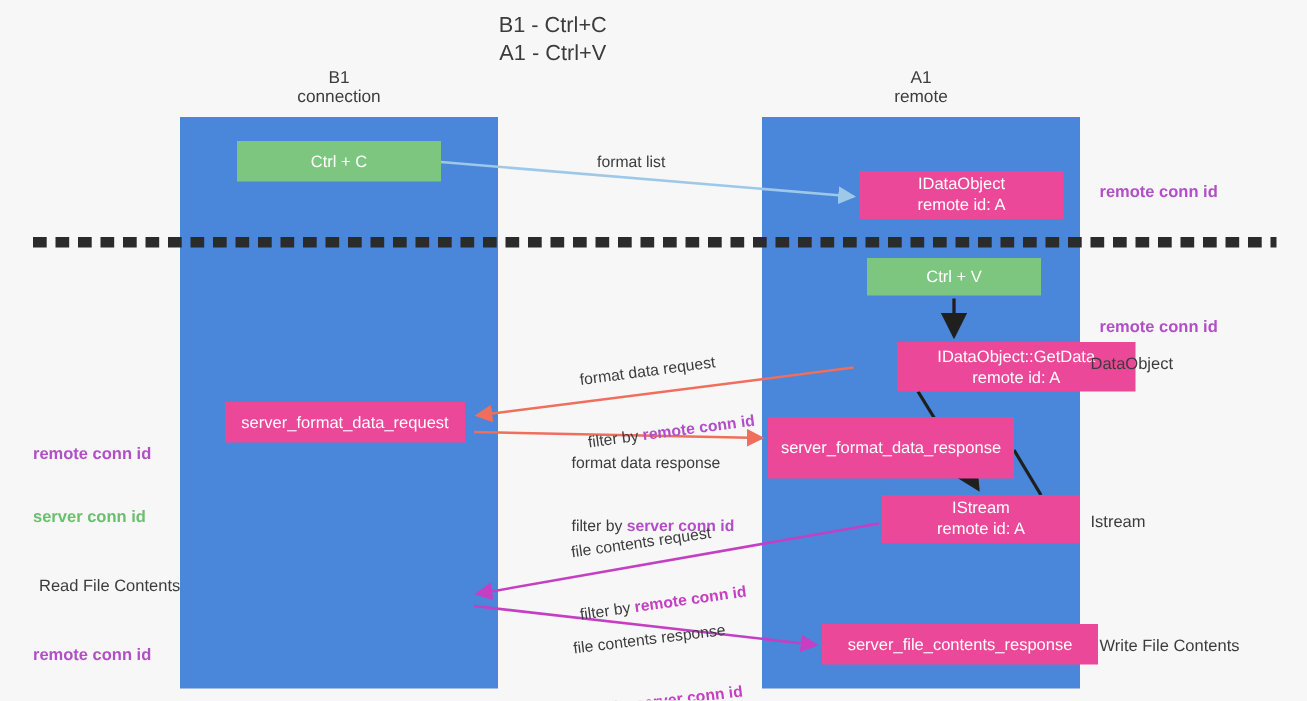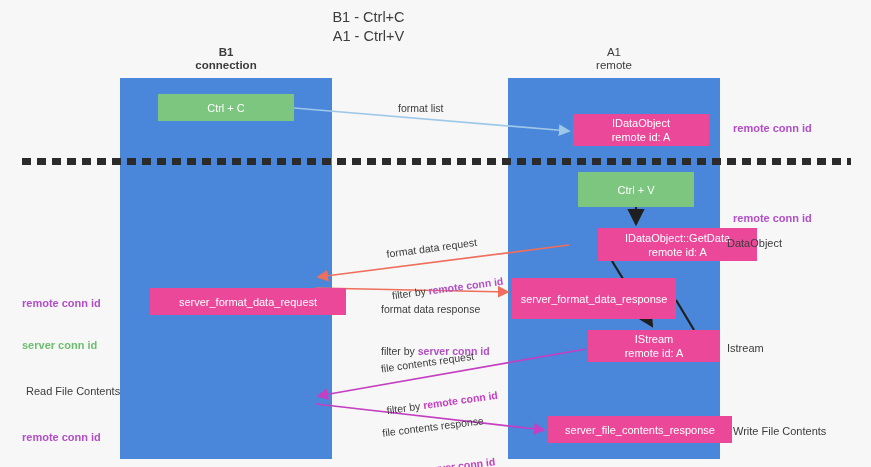--- a/index.html
+++ b/index.html
@@ -28,21 +28,21 @@
   }
 
   
   .col-head {
     text-align: center;
     font-size: 11.5px;
     color: #3c3c3c;
     line-height: 13px;
     white-space: pre;
   }
-  #head-b1 { left: 120px; top: 46px; width: 212px; font-weight: bold; }
+  #head-b1 { left: 120px; top: 46px; width: 212px; }
   #head-a1 { left: 508px; top: 46px; width: 212px; }
 
   
   .lane {
     background: #4a86d9;
   }
   #lane-b1 { left: 120px; top: 78px; width: 212px; height: 381px; }
   #lane-a1 { left: 508px; top: 78px; width: 212px; height: 381px; }
 
   
@@ -65,23 +65,23 @@
     line-height: 14px;
     text-align: center;
     white-space: pre;
     padding: 2px 6px;
   }
   .node.green  { background: #7dc67f; }
   .node.orange { background: #ec4899; }
 
   #n-ctrlc   { left: 158px; top: 94px;  width: 136px; height: 27px; }
   #n-idobj   { left: 573px; top: 114px; width: 136px; height: 32px; }
-  #n-ctrlv   { left: 578px; top: 172px; width: 116px; height: 35px; }
+  #n-ctrlv   { left: 578px; top: 172px; width: 116px; height: 25px; }
   #n-getdata { left: 570px; top: 228px; width: 159px; height: 33px; margin-left: 28px; }
-  #n-sfdreq  { left: 150px; top: 268px; width: 196px; height: 27px; margin-top: 20px; }
+  #n-sfdreq  { left: 150px; top: 268px; width: 160px; height: 27px; }
   #n-sfdres  { left: 512px; top: 278px; width: 164px; height: 41px; }
   #n-istream { left: 588px; top: 330px; width: 132px; height: 32px; }
   #n-sfcreq  { left: 150px; top: 384px; width: 164px; height: 27px; }
   #n-sfcres  { left: 548px; top: 416px; width: 184px; height: 27px; }
 
   
   .side-note {
     font-size: 11px;
     line-height: 14px;
     color: #3c3c3c;

